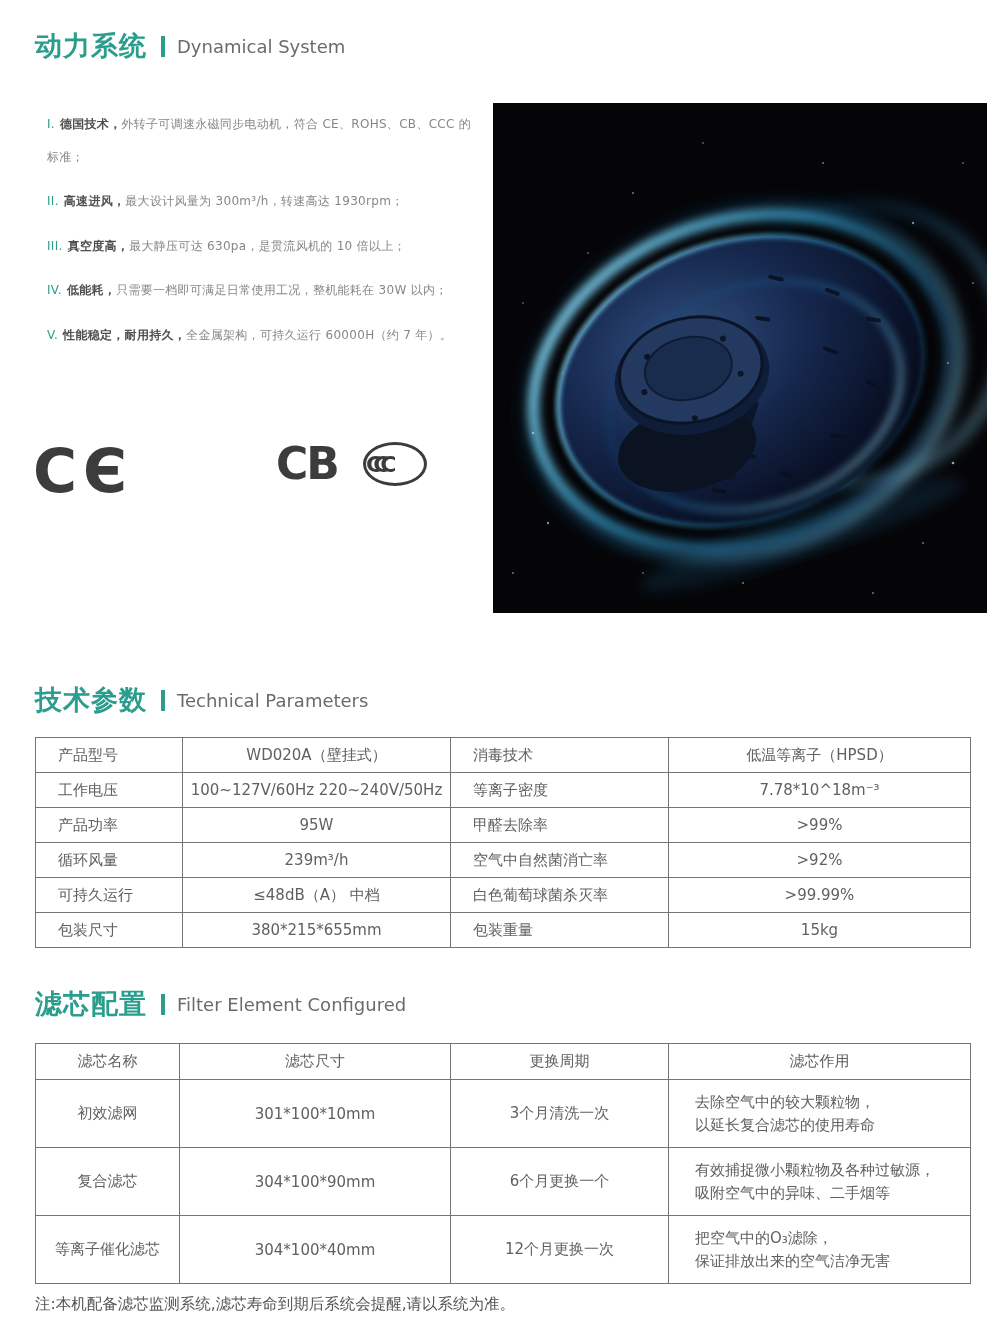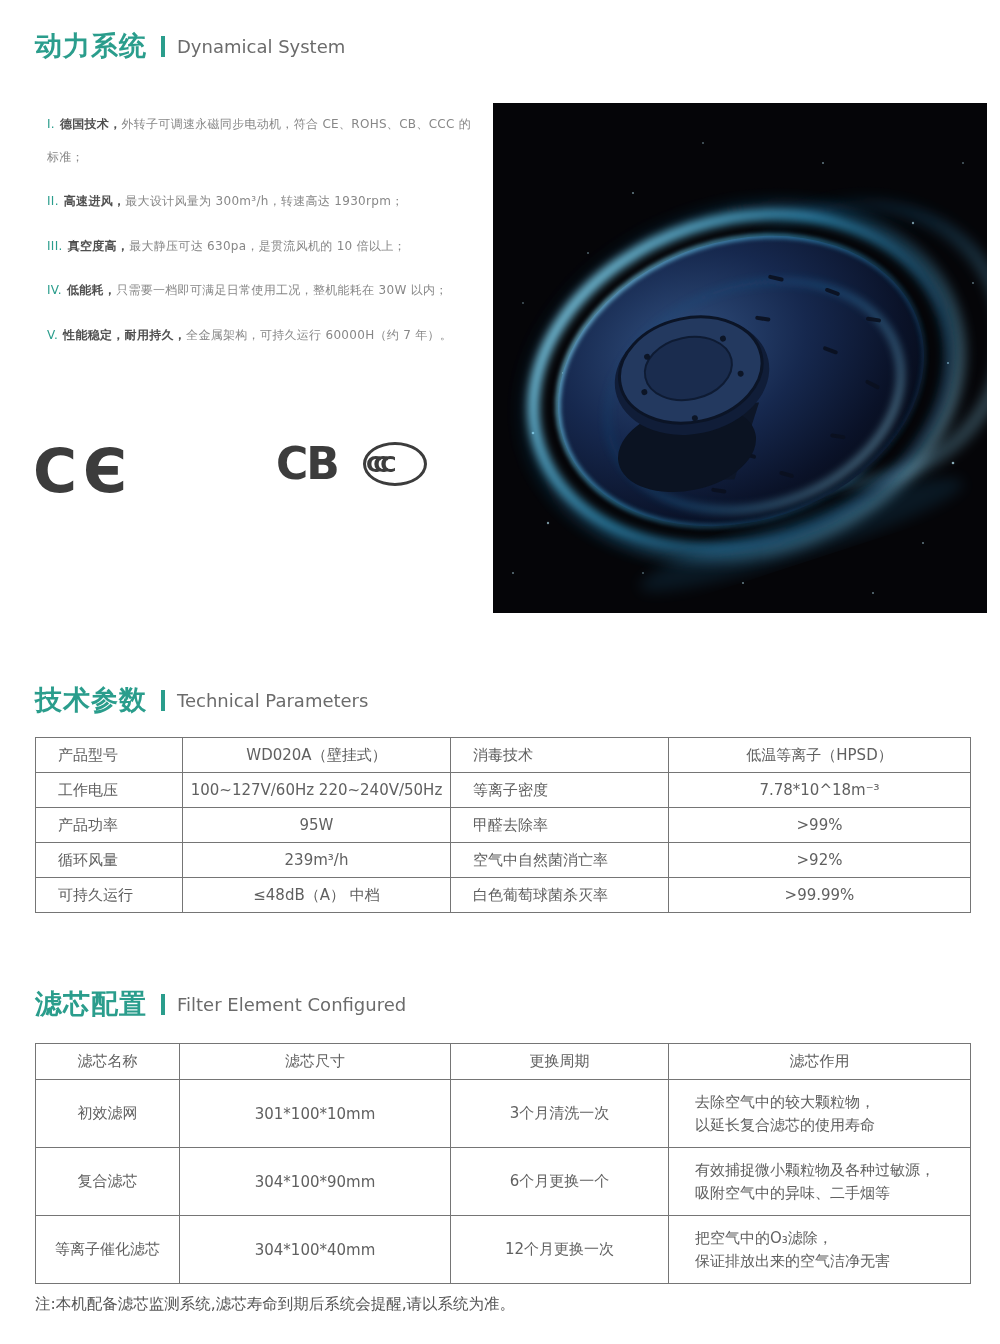--- a/index.html
+++ b/index.html
@@ -208,20 +208,26 @@
         <td class="val">239m³/h</td>
         <td class="lbl">空气中自然菌消亡率</td>
         <td class="val">&gt;92%</td>
       </tr>
       <tr>
         <td class="lbl">可持久运行</td>
         <td class="val">≤48dB（A） 中档</td>
         <td class="lbl">白色葡萄球菌杀灭率</td>
         <td class="val">&gt;99.99%</td>
       </tr>
+      <tr>
+        <td class="lbl">包装尺寸</td>
+        <td class="val">380*215*655mm</td>
+        <td class="lbl">包装重量</td>
+        <td class="val">15kg</td>
+      </tr>
     </tbody>
   </table>
 
   <div class="sec-head" style="top:986px;">
     <span class="zh">滤芯配置</span>
     <span class="bar"></span>
     <span class="en">Filter Element Configured</span>
   </div>
 
   <table class="filter-table">

